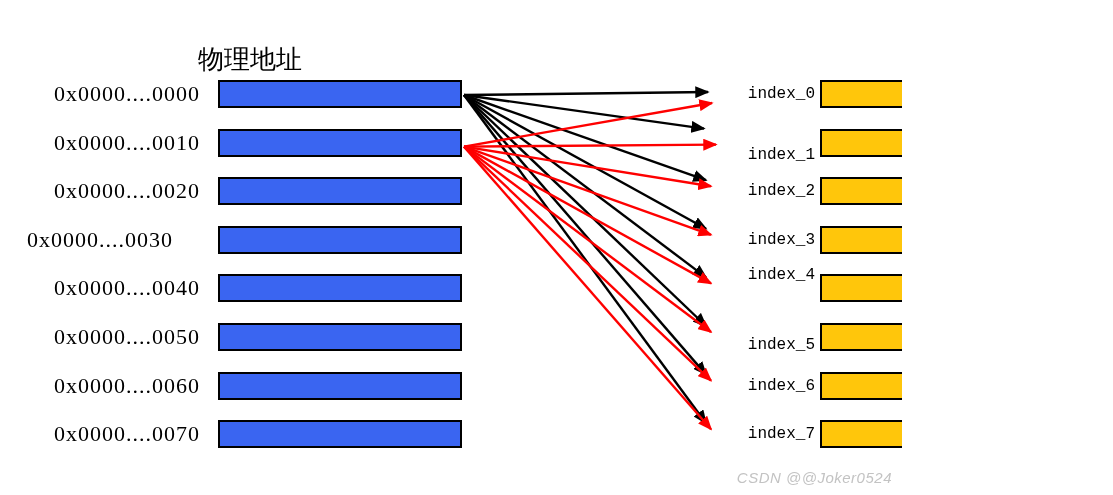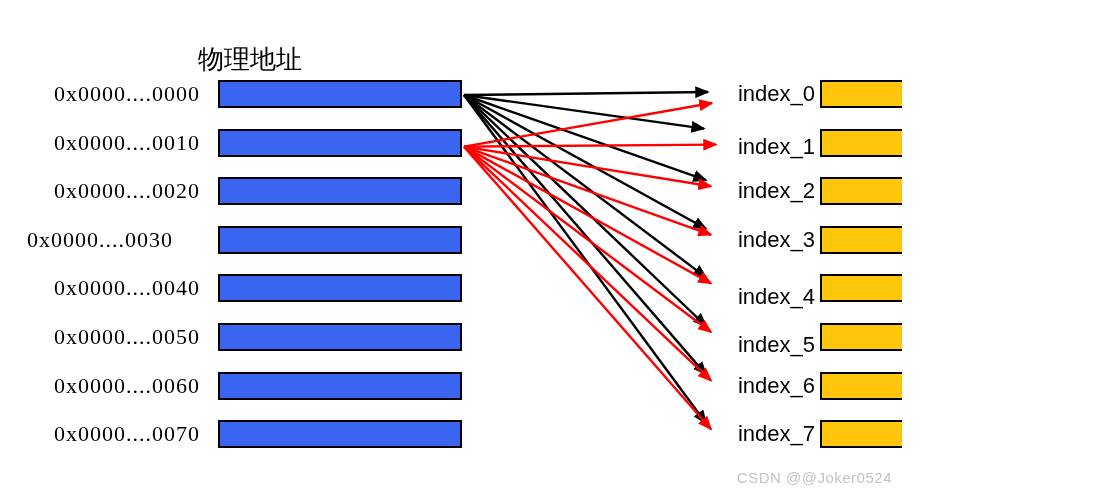--- a/index.html
+++ b/index.html
@@ -43,22 +43,22 @@
     letter-spacing: 1px;
     color: #000000;
     line-height: 28px;
     white-space: nowrap;
   }
   .index-label {
     position: absolute;
     left: 730px;
     width: 85px;
     text-align: right;
-    font-family: Liberation Sans, sans-serif;
-    font-size: 22px;
+    font-family: Liberation Mono, monospace;
+    font-size: 16px;
     color: #000000;
     line-height: 28px;
     white-space: nowrap;
   }
   .block {
     position: absolute;
     height: 24px;
     border: 2px solid #000000;
     box-sizing: content-box;
   }
@@ -111,27 +111,27 @@
       <div class="block mem-block" style="top: 323px; background: rgb(58, 101, 241); border-color: rgb(0, 0, 0);"></div>
       <div class="addr-label" style="top: 371.6px;">0x0000....0060</div>
       <div class="block mem-block" style="top: 371.6px; background: rgb(58, 101, 241); border-color: rgb(0, 0, 0);"></div>
       <div class="addr-label" style="top: 420.2px;">0x0000....0070</div>
       <div class="block mem-block" style="top: 420.2px; background: rgb(58, 101, 241); border-color: rgb(0, 0, 0);"></div>
     </div>
 
   <div id="cache-column">
       <div class="index-label" style="top: 80px;">index_0</div>
       <div class="block cache-block" style="top: 80px; background: rgb(255, 198, 11); border-color: rgb(0, 0, 0);"></div>
-      <div class="index-label" style="top: 133px;">index_1</div>
+      <div class="index-label" style="top: 141px;">index_1</div>
       <div class="block cache-block" style="top: 128.6px; background: rgb(255, 198, 11); border-color: rgb(0, 0, 0);"></div>
       <div class="index-label" style="top: 177.2px;">index_2</div>
       <div class="block cache-block" style="top: 177.2px; background: rgb(255, 198, 11); border-color: rgb(0, 0, 0);"></div>
       <div class="index-label" style="top: 225.8px;">index_3</div>
       <div class="block cache-block" style="top: 225.8px; background: rgb(255, 198, 11); border-color: rgb(0, 0, 0);"></div>
-      <div class="index-label" style="top: 283px;">index_4</div>
+      <div class="index-label" style="top: 261px;">index_4</div>
       <div class="block cache-block" style="top: 274.4px; background: rgb(255, 198, 11); border-color: rgb(0, 0, 0);"></div>
       <div class="index-label" style="top: 331px;">index_5</div>
       <div class="block cache-block" style="top: 323px; background: rgb(255, 198, 11); border-color: rgb(0, 0, 0);"></div>
       <div class="index-label" style="top: 371.6px;">index_6</div>
       <div class="block cache-block" style="top: 371.6px; background: rgb(255, 198, 11); border-color: rgb(0, 0, 0);"></div>
       <div class="index-label" style="top: 420.2px;">index_7</div>
       <div class="block cache-block" style="top: 420.2px; background: rgb(255, 198, 11); border-color: rgb(0, 0, 0);"></div>
     </div>
 
   <svg id="arrow-layer" viewBox="0 0 1113 495" xmlns="http://www.w3.org/2000/svg">
@@ -154,15 +154,15 @@
       <line x1="464" y1="146.6" x2="712" y2="103" stroke="#fe0000" stroke-width="2.4" marker-end="url(#arrowhead-1)"></line>
       <line x1="464" y1="146.6" x2="716" y2="144.6" stroke="#fe0000" stroke-width="2.4" marker-end="url(#arrowhead-1)"></line>
       <line x1="464" y1="146.6" x2="711" y2="186.2" stroke="#fe0000" stroke-width="2.4" marker-end="url(#arrowhead-1)"></line>
       <line x1="464" y1="146.6" x2="711" y2="234.8" stroke="#fe0000" stroke-width="2.4" marker-end="url(#arrowhead-1)"></line>
       <line x1="464" y1="146.6" x2="711" y2="283.4" stroke="#fe0000" stroke-width="2.4" marker-end="url(#arrowhead-1)"></line>
       <line x1="464" y1="146.6" x2="711" y2="332" stroke="#fe0000" stroke-width="2.4" marker-end="url(#arrowhead-1)"></line>
       <line x1="464" y1="146.6" x2="711" y2="380.6" stroke="#fe0000" stroke-width="2.4" marker-end="url(#arrowhead-1)"></line>
       <line x1="464" y1="146.6" x2="711" y2="429.2" stroke="#fe0000" stroke-width="2.4" marker-end="url(#arrowhead-1)"></line>
     </svg>
 
-  <div class="watermark" style="color: rgb(195, 195, 195);">CSDN @@Joker0524</div>
+  <div class="watermark" style="color: rgb(195, 195, 195); font-style: italic;">CSDN @@Joker0524</div>
 
 </div>
 
 </body></html>

